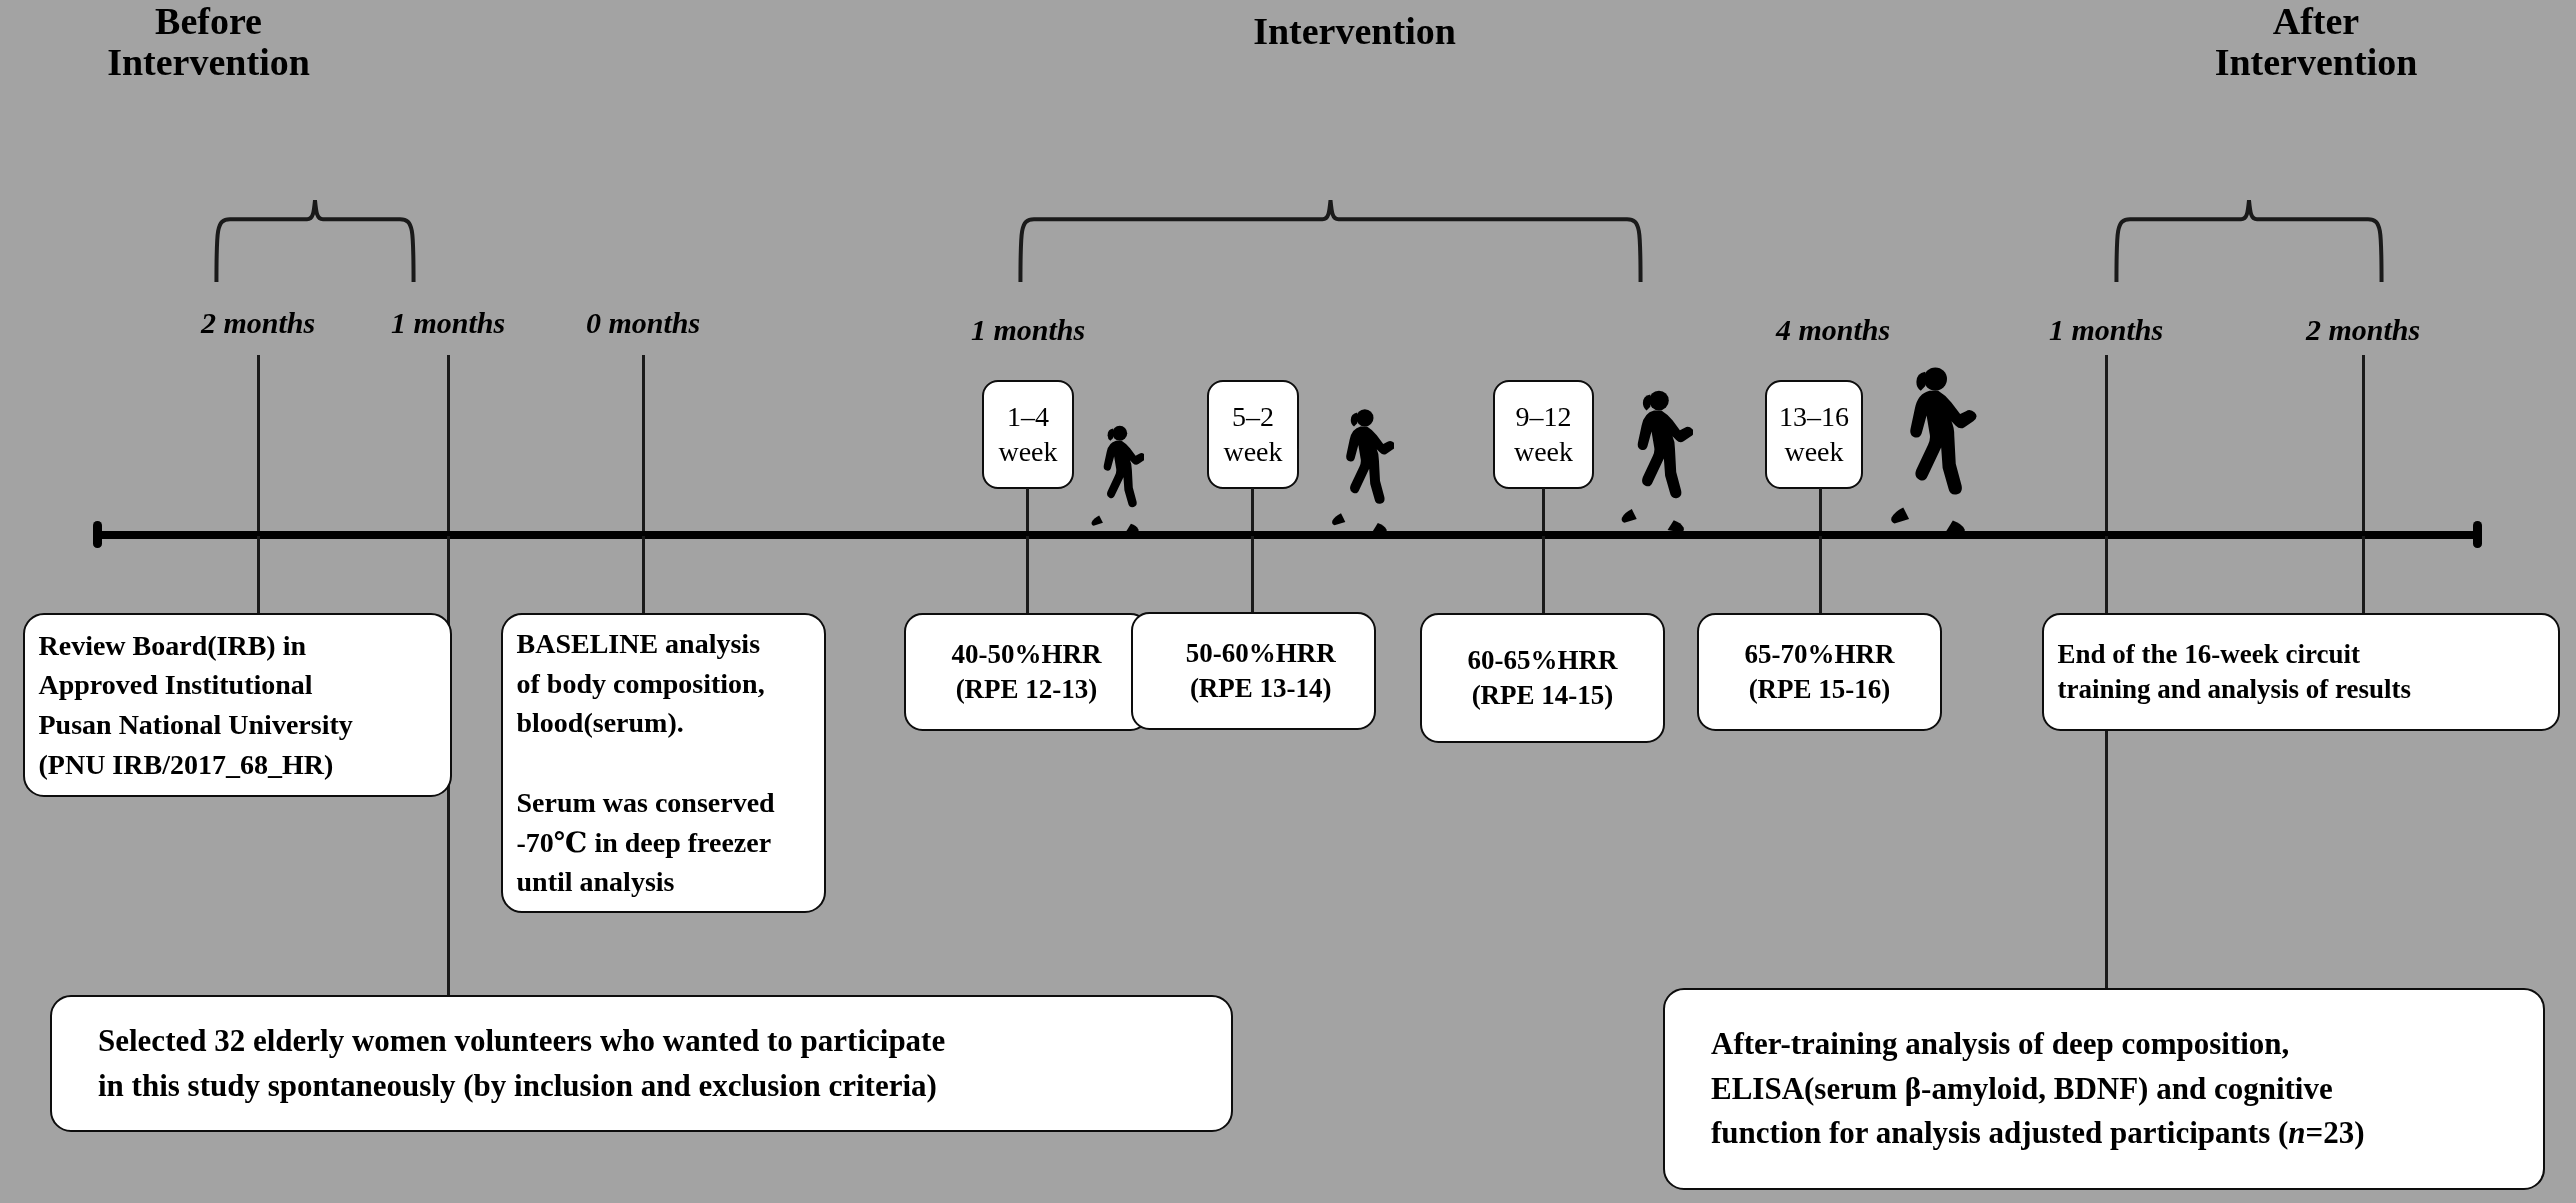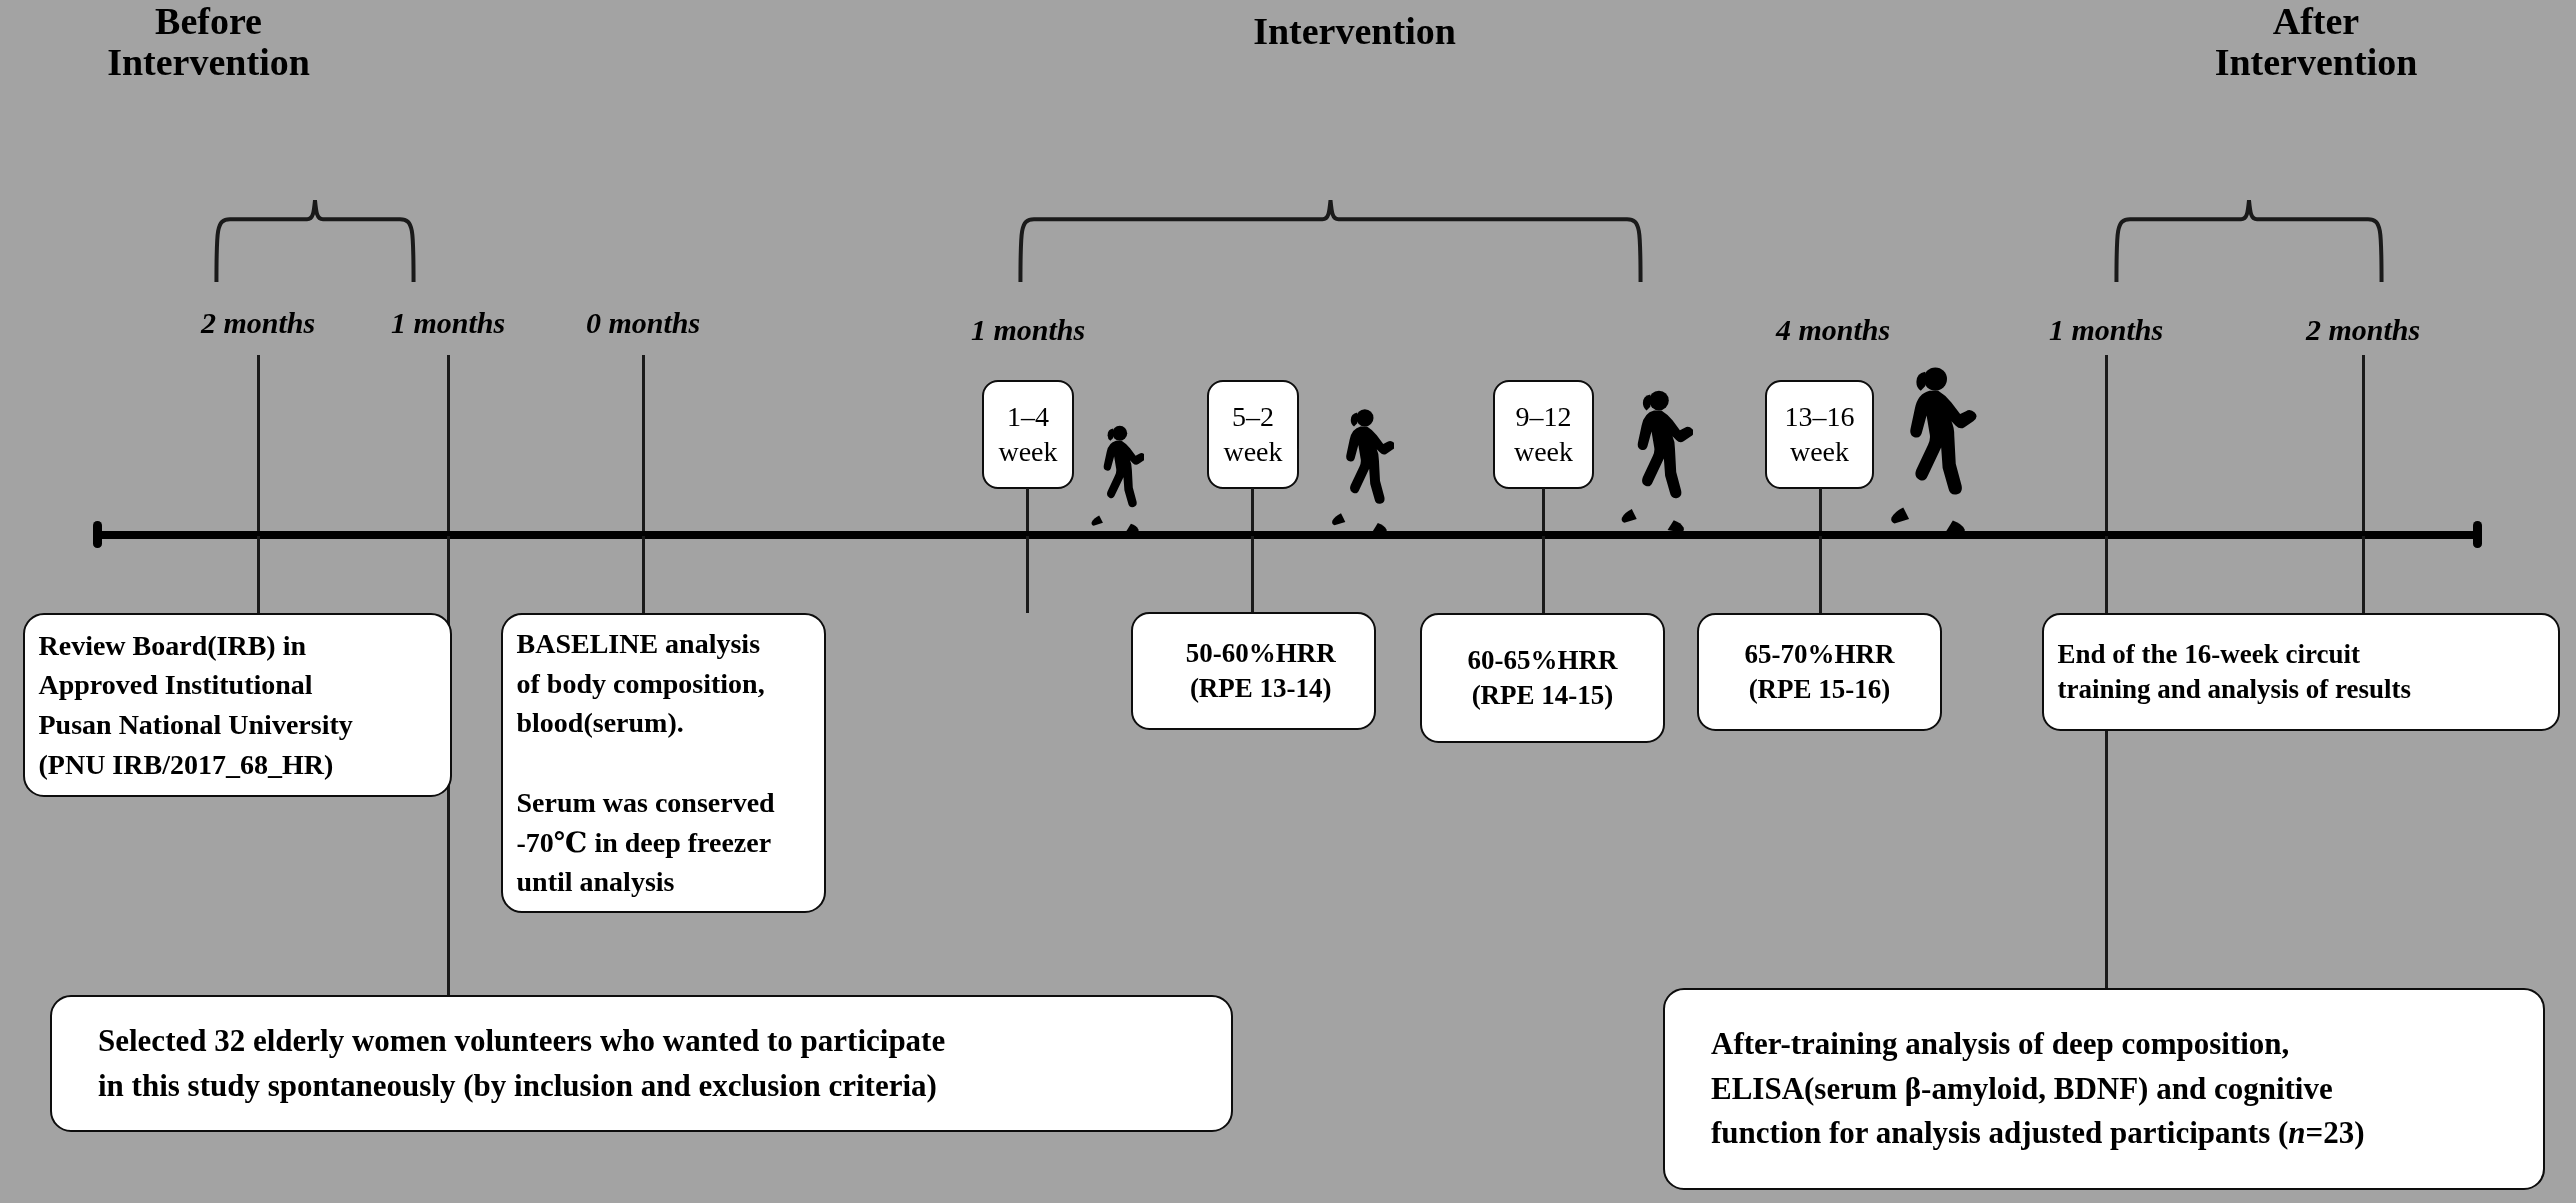--- a/index.html
+++ b/index.html
@@ -115,21 +115,21 @@
     <span class="ln">week</span>
   </div>
   <div class="chip" style="left:1207px;top:380px;width:92px;height:109px;">
     <span class="ln">5–2</span>
     <span class="ln">week</span>
   </div>
   <div class="chip" style="left:1493px;top:380px;width:101px;height:109px;">
     <span class="ln">9–12</span>
     <span class="ln">week</span>
   </div>
-  <div class="chip" style="left:1765px;top:380px;width:109px;height:109px;">
+  <div class="chip" style="left:1765px;top:380px;width:98px;height:109px;">
     <span class="ln">13–16</span>
     <span class="ln">week</span>
   </div>
 
   <div class="runner" style="left:1088px;top:423px;width:56px;height:112px;">
     <svg viewBox="0 0 60 120">
         <g fill="#000">
       <circle cx="34" cy="11" r="8"></circle>
       <path d="M27 6 q-6 1 -6 7 q0 4 3 6 l3 -3 z"></path>
       <path d="M30 19 q-8 2 -10 12 l-3 14 q-1 5 3 6 q4 1 5 -4 l3 -11 l2 12 q1 4 -1 8 l-8 17 q-2 5 2 7 q4 2 6 -3 l9 -19 l1 14 l4 14 q1 5 6 4 q4 -1 3 -6 l-4 -15 l-1 -19 q0 -6 -2 -10 l3 3 q3 3 6 1 l6 -4 q4 -3 1 -6 q-3 -3 -6 -1 l-4 2 l-6 -8 q-4 -5 -9 -8 z"></path>
@@ -209,20 +209,24 @@
   <div class="box med left-text" style="left:501px;top:613px;width:325px;height:300px;">
     <span class="ln">BASELINE analysis</span>
     <span class="ln">of body composition,</span>
     <span class="ln">blood(serum).</span>
     <span class="ln">&nbsp;</span>
     <span class="ln">Serum was conserved</span>
     <span class="ln">-70℃ in deep freezer</span>
     <span class="ln">until analysis</span>
   </div>
 
+  <div class="box small center-text" style="left:904px;top:613px;width:245px;height:118px;">
+    <span class="ln">40-50%HRR</span>
+    <span class="ln">(RPE 12-13)</span>
+  </div>
   <div class="box small center-text" style="left:1131px;top:612px;width:245px;height:118px;padding-left:28px;">
     <span class="ln">50-60%HRR</span>
     <span class="ln">(RPE 13-14)</span>
   </div>
   <div class="box small center-text" style="left:1420px;top:613px;width:245px;height:130px;">
     <span class="ln">60-65%HRR</span>
     <span class="ln">(RPE 14-15)</span>
   </div>
   <div class="box small center-text" style="left:1697px;top:613px;width:245px;height:118px;">
     <span class="ln">65-70%HRR</span>

